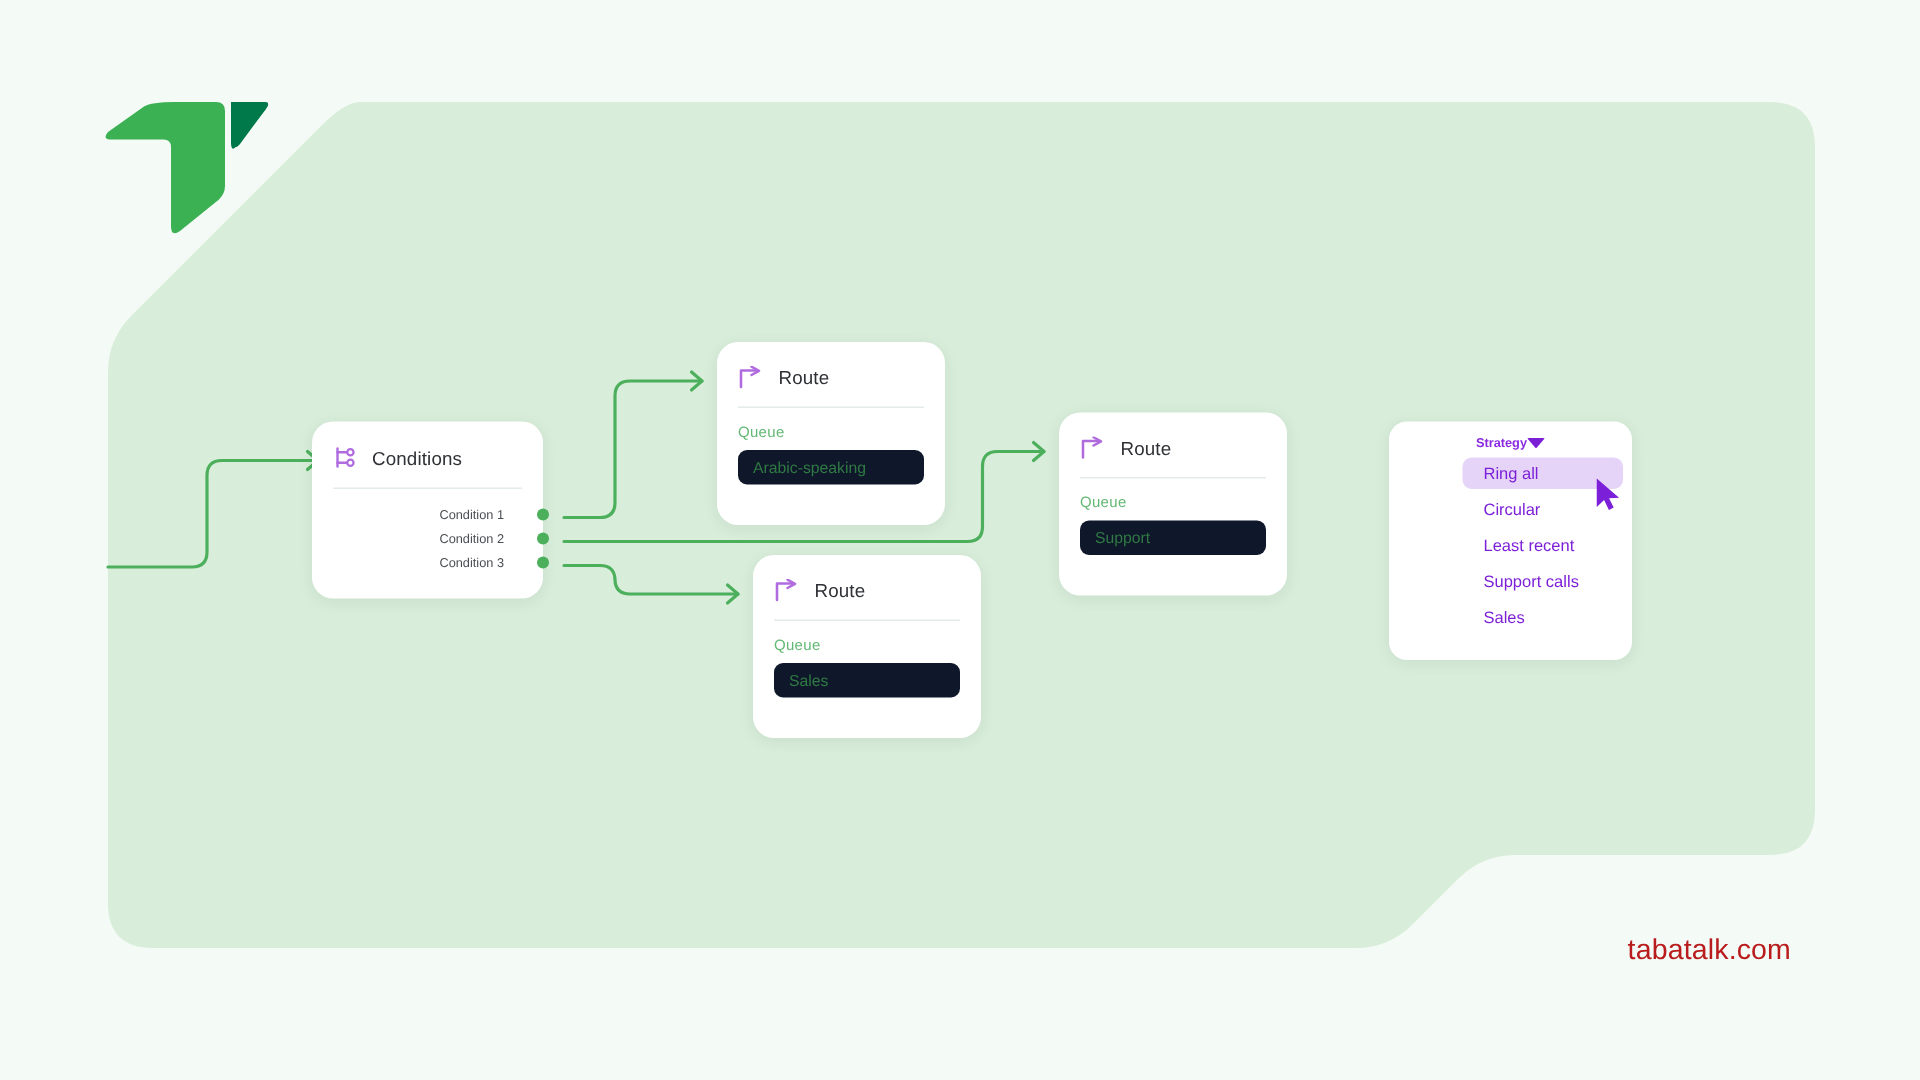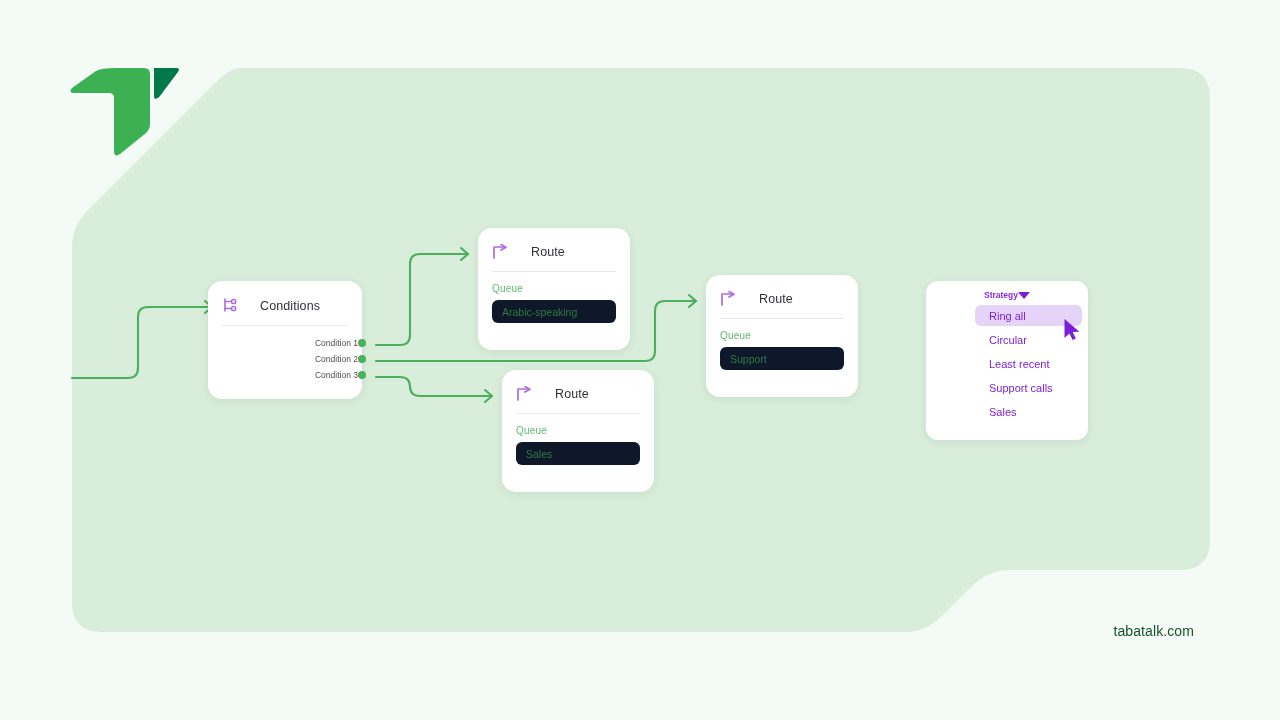--- a/index.html
+++ b/index.html
@@ -31,34 +31,34 @@
     position: absolute;
     background: #ffffff;
     border-radius: 14px;
     box-shadow: 0 2px 10px rgba(30,60,40,0.08);
     z-index: 3;
   }
 
   
   .card-conditions { left: 208px; top: 281px; width: 154px; height: 118px; }
   .node-head {
-    display: flex; align-items: center; gap: 21px;
+    display: flex; align-items: center; gap: 9px;
     padding: 16px 14px 0 14px;
   }
   .node-title {
     font-size: 12.5px; color: #2f3136; letter-spacing: .1px;
   }
   .node-rule {
     height: 1px; background: #e3ece6;
     margin: 11px 14px 0 14px;
   }
   .cond-list { padding: 9px 12px 0 0; }
   .cond-row {
     display: flex; align-items: center; justify-content: flex-end;
-    gap: 0; height: 16px; margin-bottom: 0px;
+    gap: 22px; height: 16px; margin-bottom: 0px;
   }
   .cond-label { font-size: 8.5px; color: #4a4d52; }
   .cond-dot {
     width: 8px; height: 8px; border-radius: 50%;
     background: #4caf5c; margin-right: -16px;
   }
 
   
   .card-route { width: 152px; height: 122px; }
   .r1 { left: 478px; top: 228px; }
@@ -103,21 +103,21 @@
     margin: 0 6px 3px 6px; border-radius: 6px;
   }
   .opt.selected { background: #e6d4f8; }
 
   
   .cursor { position: absolute; left: 1063px; top: 318px; z-index: 8; }
 
   
   .watermark {
     position: absolute; right: 86px; top: 623px;
-    font-size: 14px; color: #14532d; z-index: 5;
+    font-size: 19px; color: #b91c1c; z-index: 5;
     letter-spacing: .1px;
   }
 </style>
 </head>
 <body>
 
 <div class="stage">
 
   <svg class="panel-layer" width="1280" height="720" viewBox="0 0 1280 720">
     <path d="M 240 68

